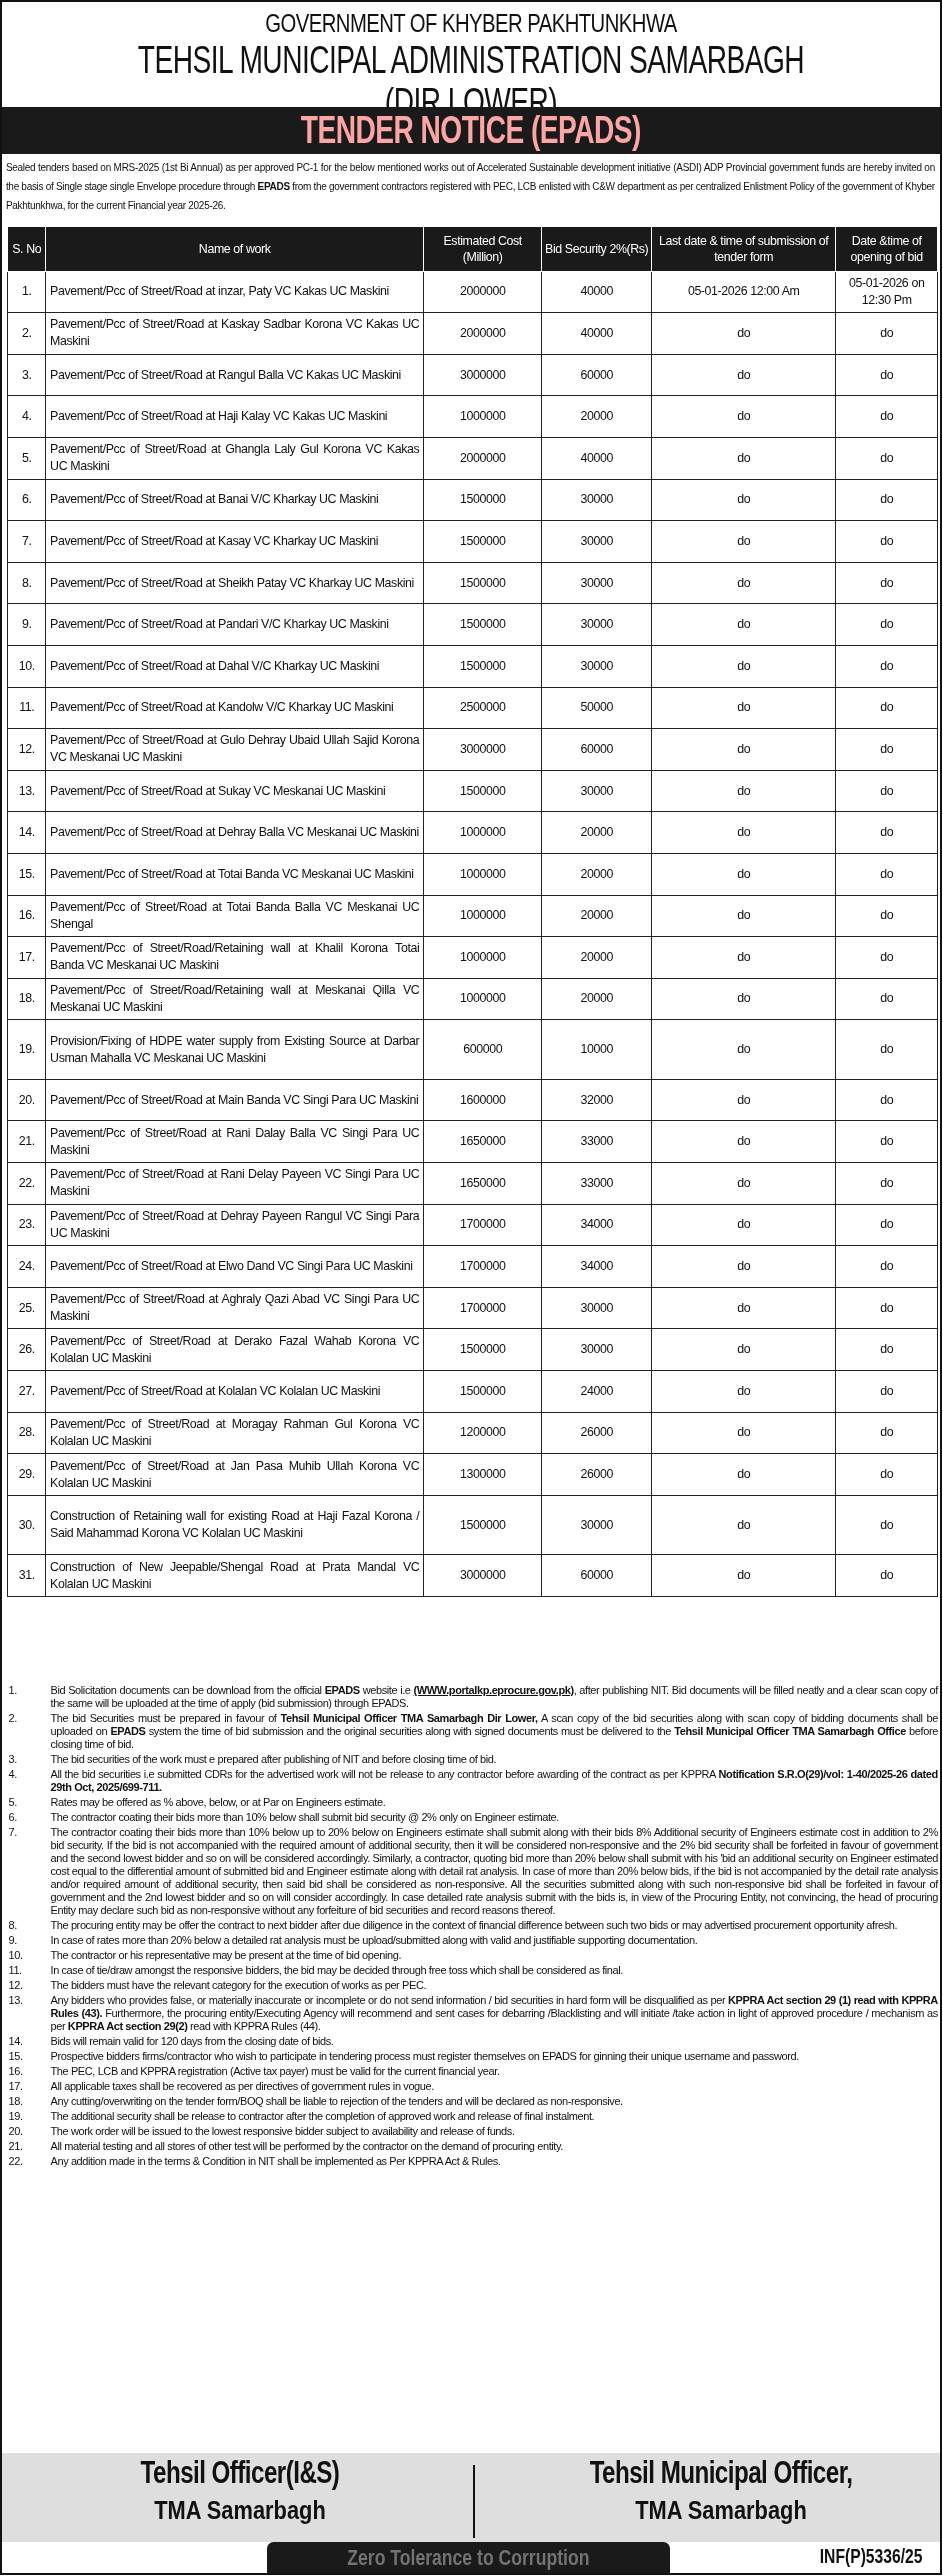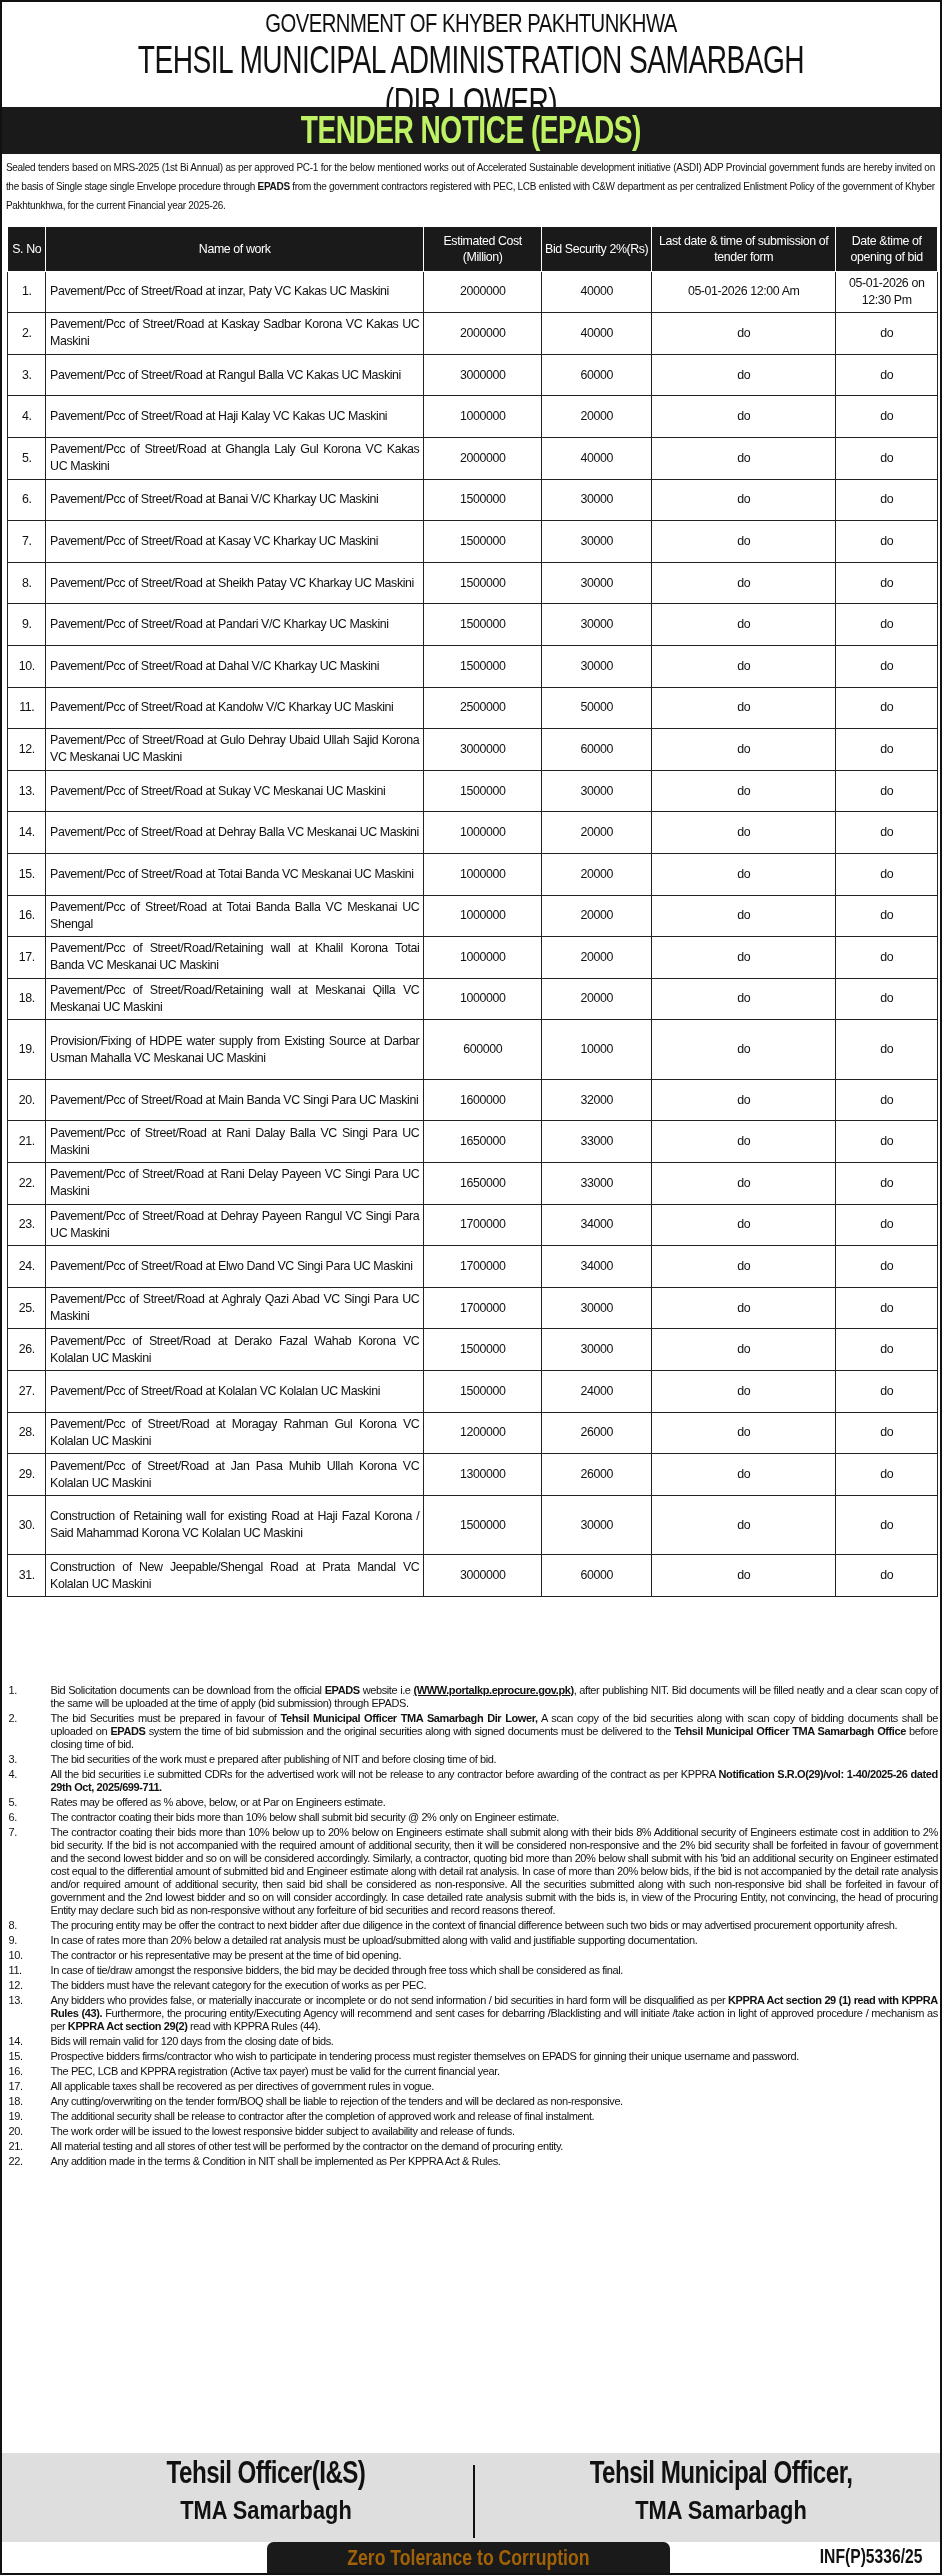--- a/index.html
+++ b/index.html
@@ -8,21 +8,21 @@
     position: relative; width: 938px; height: 2571px;
     border: 2.6px solid #111; background: #fff; overflow: hidden;
     font-family: "Liberation Sans", sans-serif; color: #111;
   }
   .hdr { text-align: center; font-weight: normal; line-height: 1; }
   .hdr .l1 { font-size: 26px; margin-top: 7.8px; transform: scaleX(0.78); letter-spacing: -0.7px; }
   .hdr .l2 { font-size: 38px; margin-top: 5.2px; transform: scaleX(0.74); letter-spacing: -0.7px; white-space: nowrap; }
   .hdr .l3 { font-size: 38px; margin-top: 3.9px; transform: scaleX(0.74); letter-spacing: -0.7px; }
   .band {
     position: absolute; left: 0; top: 105px; width: 938px; height: 47px;
-    background: #1a1a1a; color: #bef264; text-align: center; font-weight: bold;
+    background: #1a1a1a; color: #fca5a5; text-align: center; font-weight: bold;
     font-size: 38px; line-height: 47px;
   }
   .band span { display: inline-block; transform: scaleX(0.74); letter-spacing: -0.7px; }
   .intro {
     position: absolute; left: 3.9px; top: 156px; width: 929px;
     font-size: 10px; line-height: 19px; text-align: justify; letter-spacing: -0.3px;
   }
   table.tbl {
     position: absolute; left: 5.2px; top: 225px; width: 929px;
     border-collapse: collapse; table-layout: fixed; font-size: 12.4px; letter-spacing: -0.4px;
@@ -43,26 +43,26 @@
   .terms ol { margin: 0; padding: 0; list-style: none; }
   .terms li { display: flex; margin-bottom: 2px; }
   .terms li .n { width: 42px; flex: none; padding-left: 2.6px; }
   .terms li .t { flex: 1; text-align: justify; }
   .sig {
     position: absolute; left: 0; top: 2451px; width: 938px; height: 89px; background: #dedede;
   }
   .sig .col { position: absolute; top: 3.9px; text-align: center; font-weight: bold; line-height: 1; }
   .sig .col .t1 { font-size: 31px; transform: scaleX(0.78); letter-spacing: -0.7px; white-space: nowrap; }
   .sig .col .t2 { font-size: 26px; margin-top: 9.2px; transform: scaleX(0.84); white-space: nowrap; }
-  .sig .left { left: 81px; width: 366px; }
+  .sig .left { left: 55px; width: 366px; }
   .sig .right { left: 497px; width: 444px; }
   .sig .divider { position: absolute; left: 471px; top: 11.8px; width: 2px; height: 73px; background: #111; }
   .pill {
     position: absolute; left: 265px; top: 2540px; width: 403px; height: 31px;
-    background: #1a1a1a; color: #a16207; border-radius: 6.5px 6.5px 0 0; text-align: center;
+    background: #1a1a1a; color: #737373; border-radius: 6.5px 6.5px 0 0; text-align: center;
     font-weight: bold; font-size: 22px; line-height: 31px;
   }
   .pill span { display: inline-block; transform: scaleX(0.8); }
   .ref {
     position: absolute; right: 17px; top: 2543px; font-weight: bold; font-size: 19.6px;
   }
   .ref span { display: inline-block; transform: scaleX(0.8); transform-origin: right; }
   b.k { font-weight: bold; }
   u.k { font-weight: bold; }
 </style>

